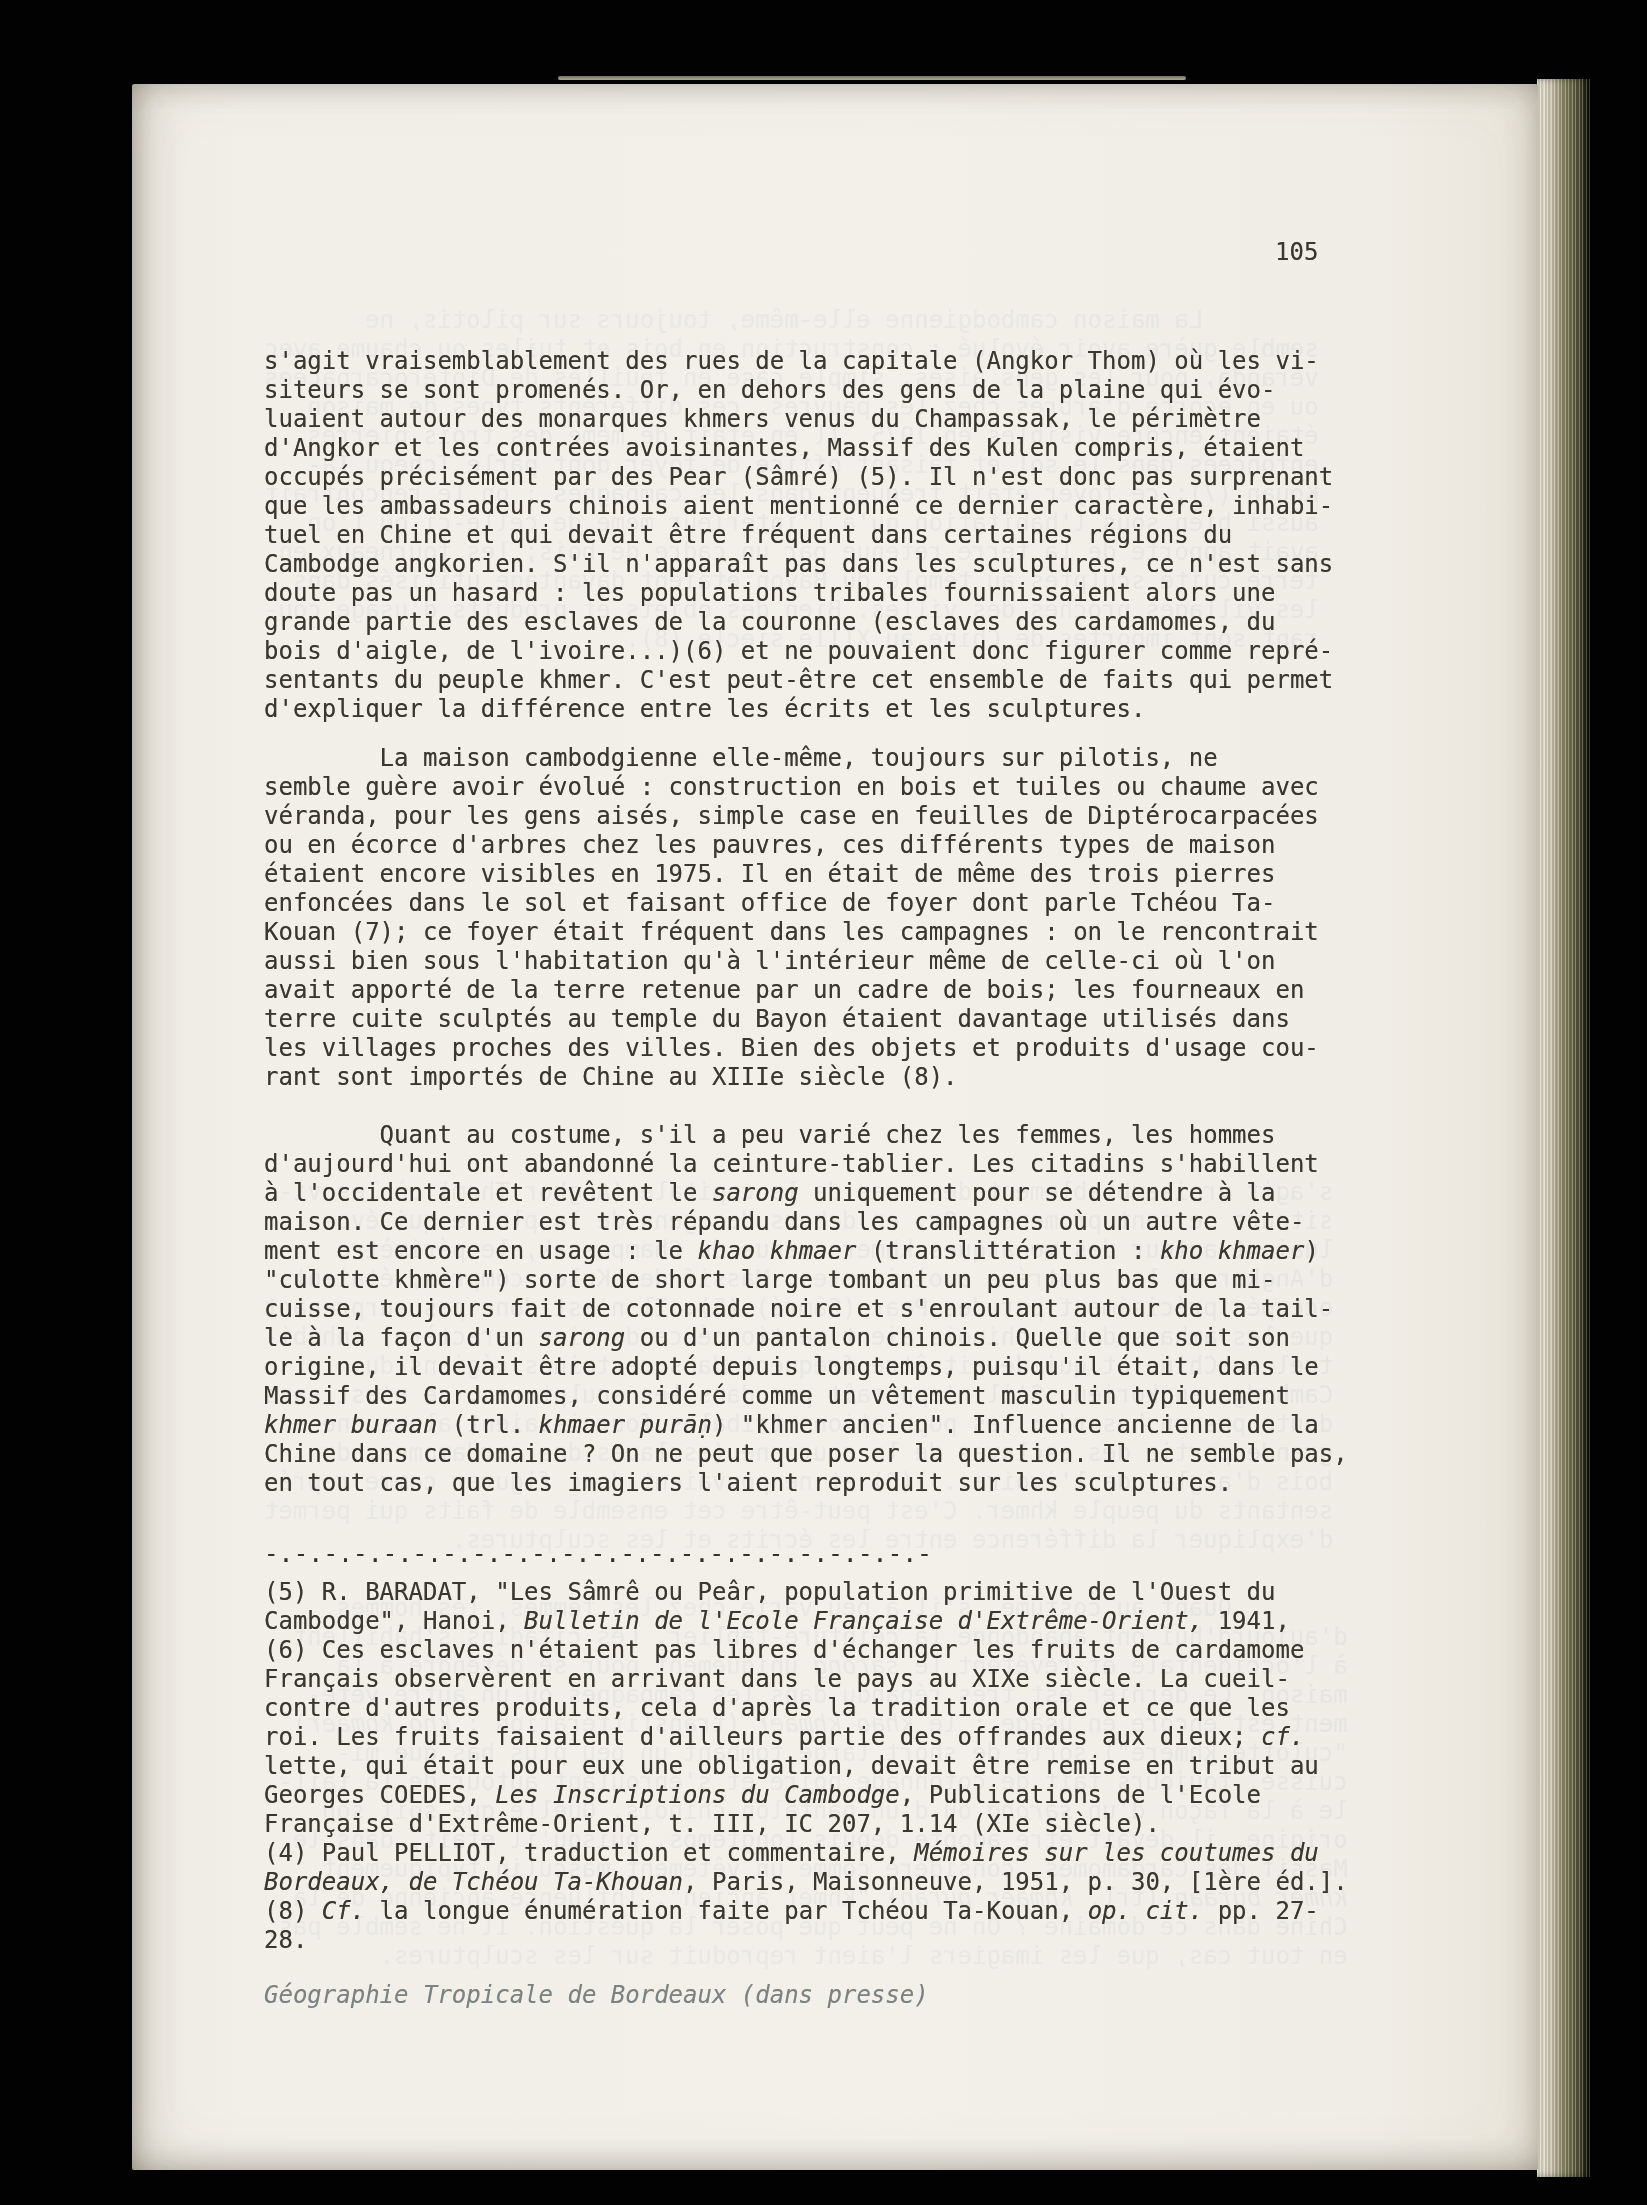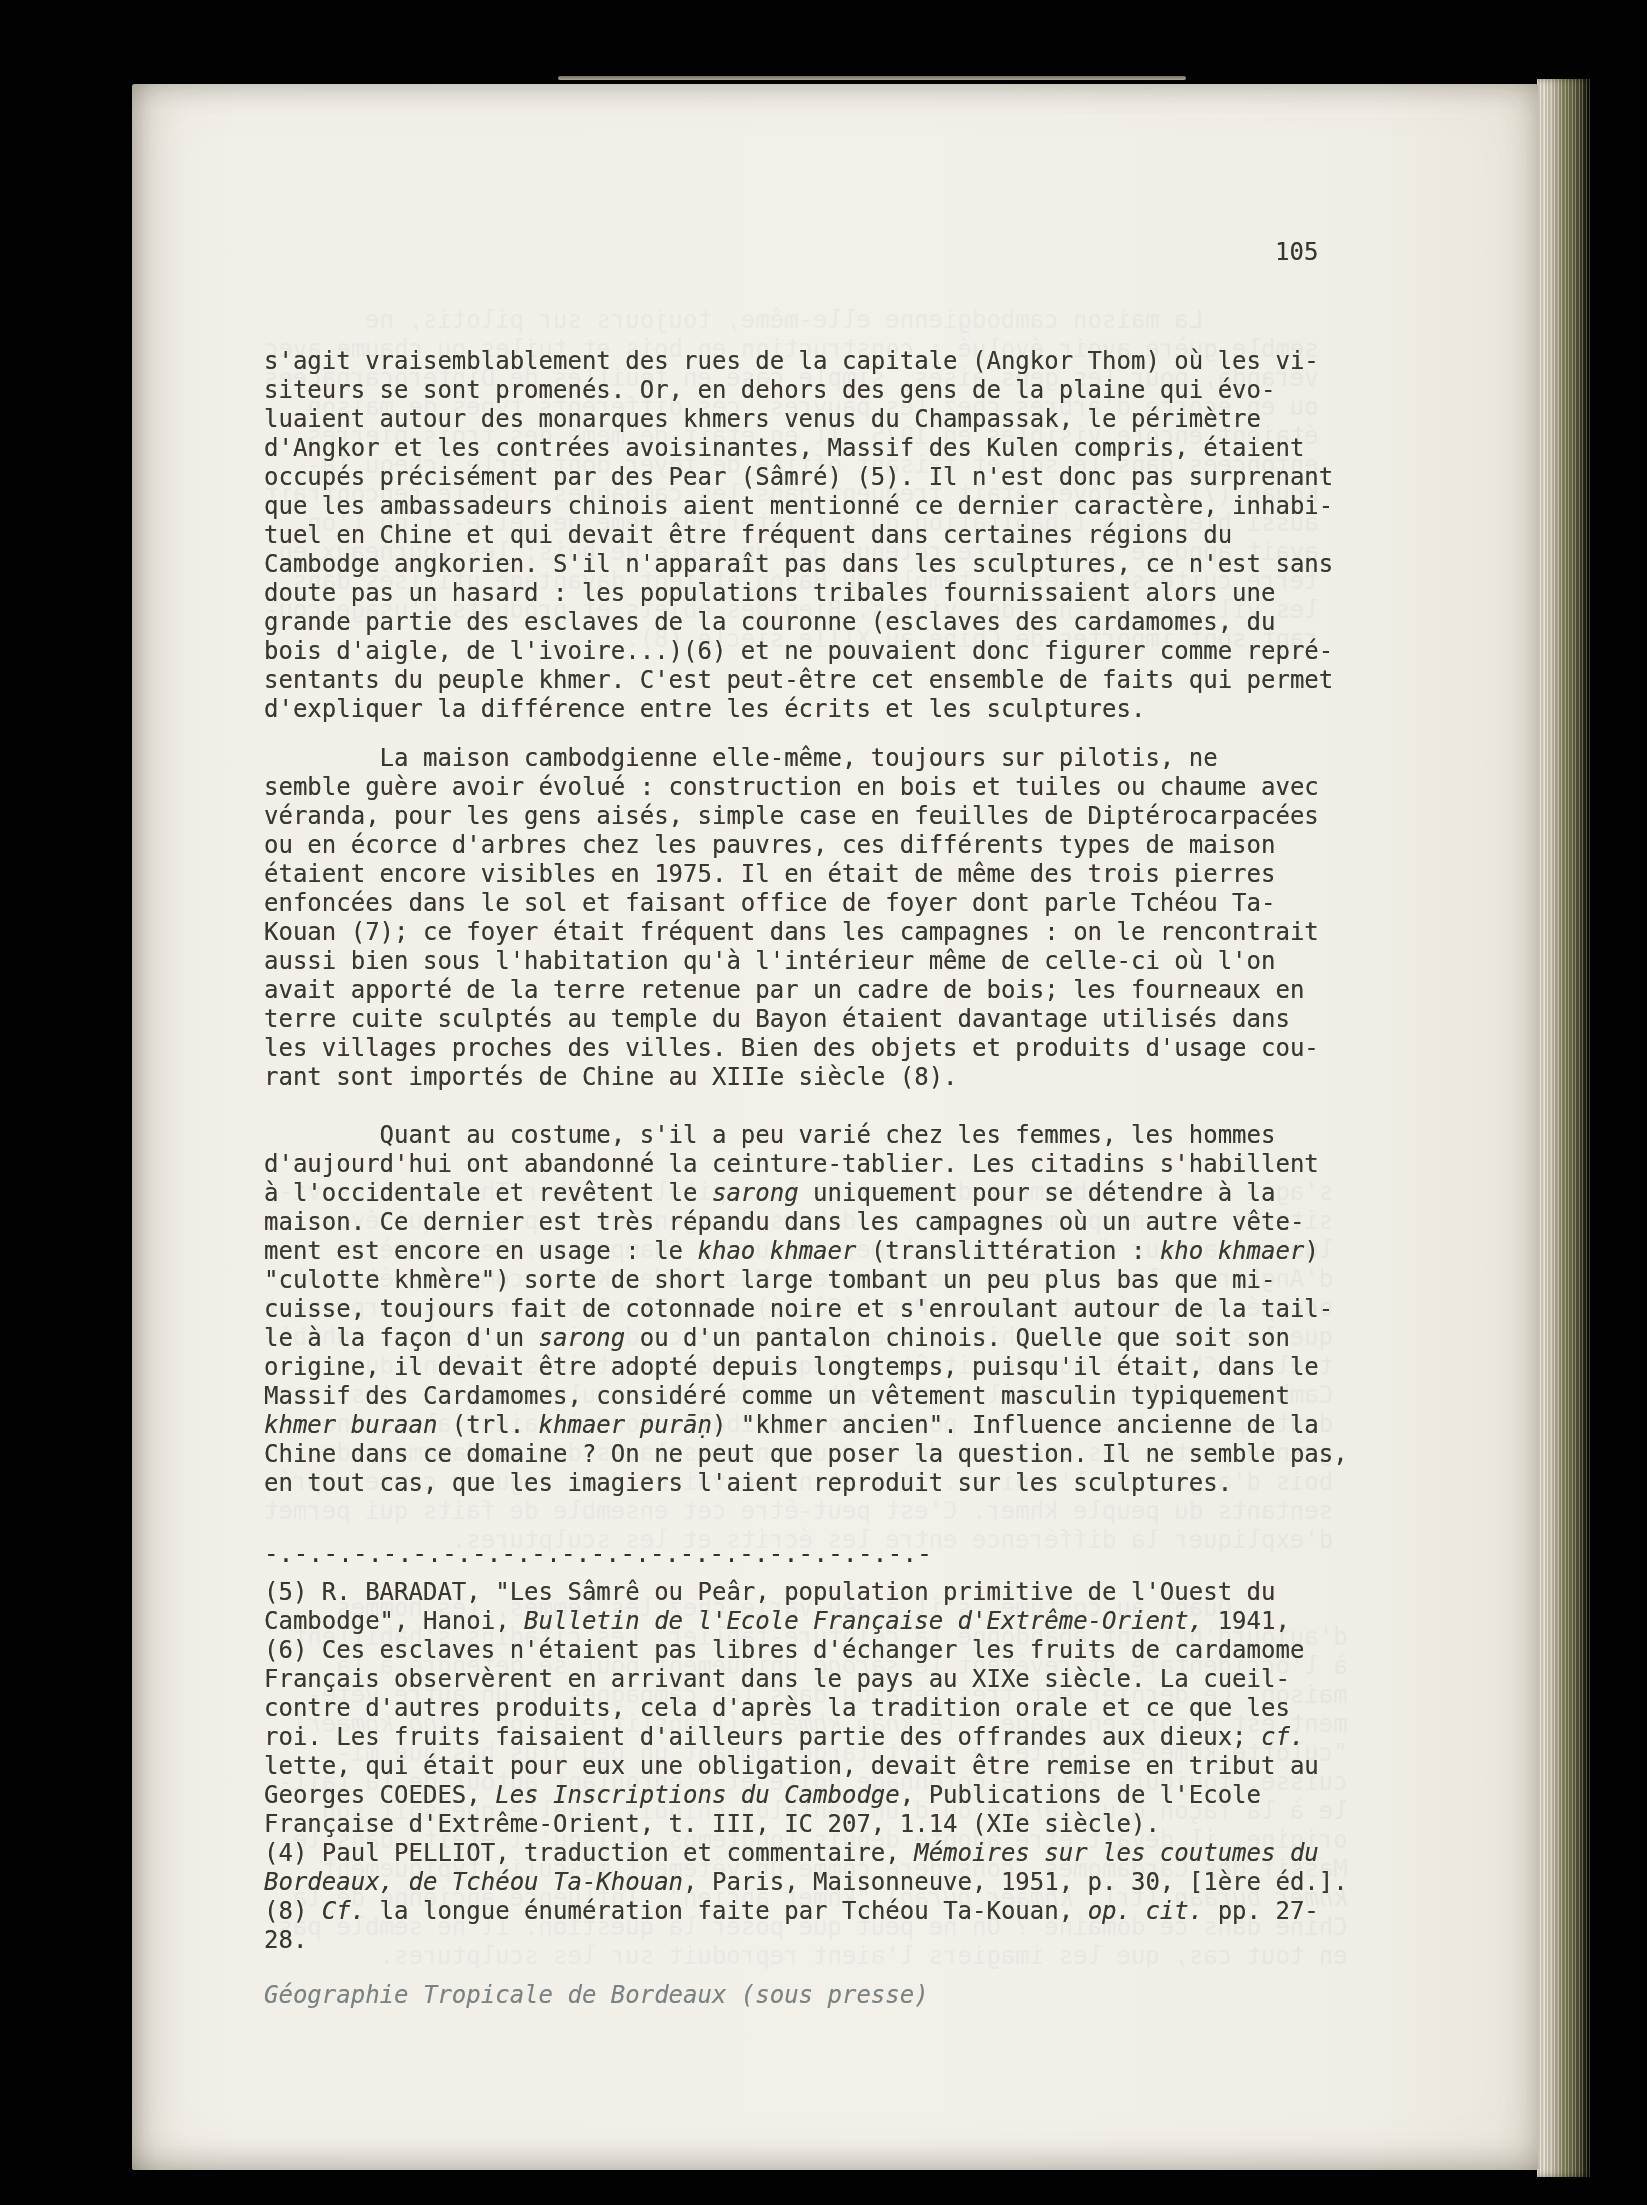--- a/index.html
+++ b/index.html
@@ -98,21 +98,21 @@
       <div class="line"><span>ment est encore en usage : le </span><span class="it">khao khmaer</span><span> (translittération : </span><span class="it">kho khmaer</span><span>)</span></div>
       <div class="line"><span>"culotte khmère") sorte de short large tombant un peu plus bas que mi-</span></div>
       <div class="line"><span>cuisse, toujours fait de cotonnade noire et s'enroulant autour de la tail-</span></div>
       <div class="line"><span>le à la façon d'un </span><span class="it">sarong</span><span> ou d'un pantalon chinois. Quelle que soit son</span></div>
       <div class="line"><span>origine, il devait être adopté depuis longtemps, puisqu'il était, dans le</span></div>
       <div class="line"><span>Massif des Cardamomes, considéré comme un vêtement masculin typiquement</span></div>
       <div class="line"><span class="it">khmer buraan</span><span> (trl. </span><span class="it">khmaer purāṇ</span><span>) "khmer ancien". Influence ancienne de la</span></div>
       <div class="line"><span>Chine dans ce domaine ? On ne peut que poser la question. Il ne semble pas,</span></div>
       <div class="line"><span>en tout cas, que les imagiers l'aient reproduit sur les sculptures.</span></div>
     </div>
-  <div class="txt ghost-line">Géographie Tropicale de Bordeaux (sous presse)</div>
+  <div class="txt ghost-line">Géographie Tropicale de Bordeaux (dans presse)</div>
 
   <div class="txt page-number">105</div>
 
   <div class="txt para-1">
       <div class="line"><span>s'agit vraisemblablement des rues de la capitale (Angkor Thom) où les vi-</span></div>
       <div class="line"><span>siteurs se sont promenés. Or, en dehors des gens de la plaine qui évo-</span></div>
       <div class="line"><span>luaient autour des monarques khmers venus du Champassak, le périmètre</span></div>
       <div class="line"><span>d'Angkor et les contrées avoisinantes, Massif des Kulen compris, étaient</span></div>
       <div class="line"><span>occupés précisément par des Pear (Sâmré) (5). Il n'est donc pas surprenant</span></div>
       <div class="line"><span>que les ambassadeurs chinois aient mentionné ce dernier caractère, inhabi-</span></div>

